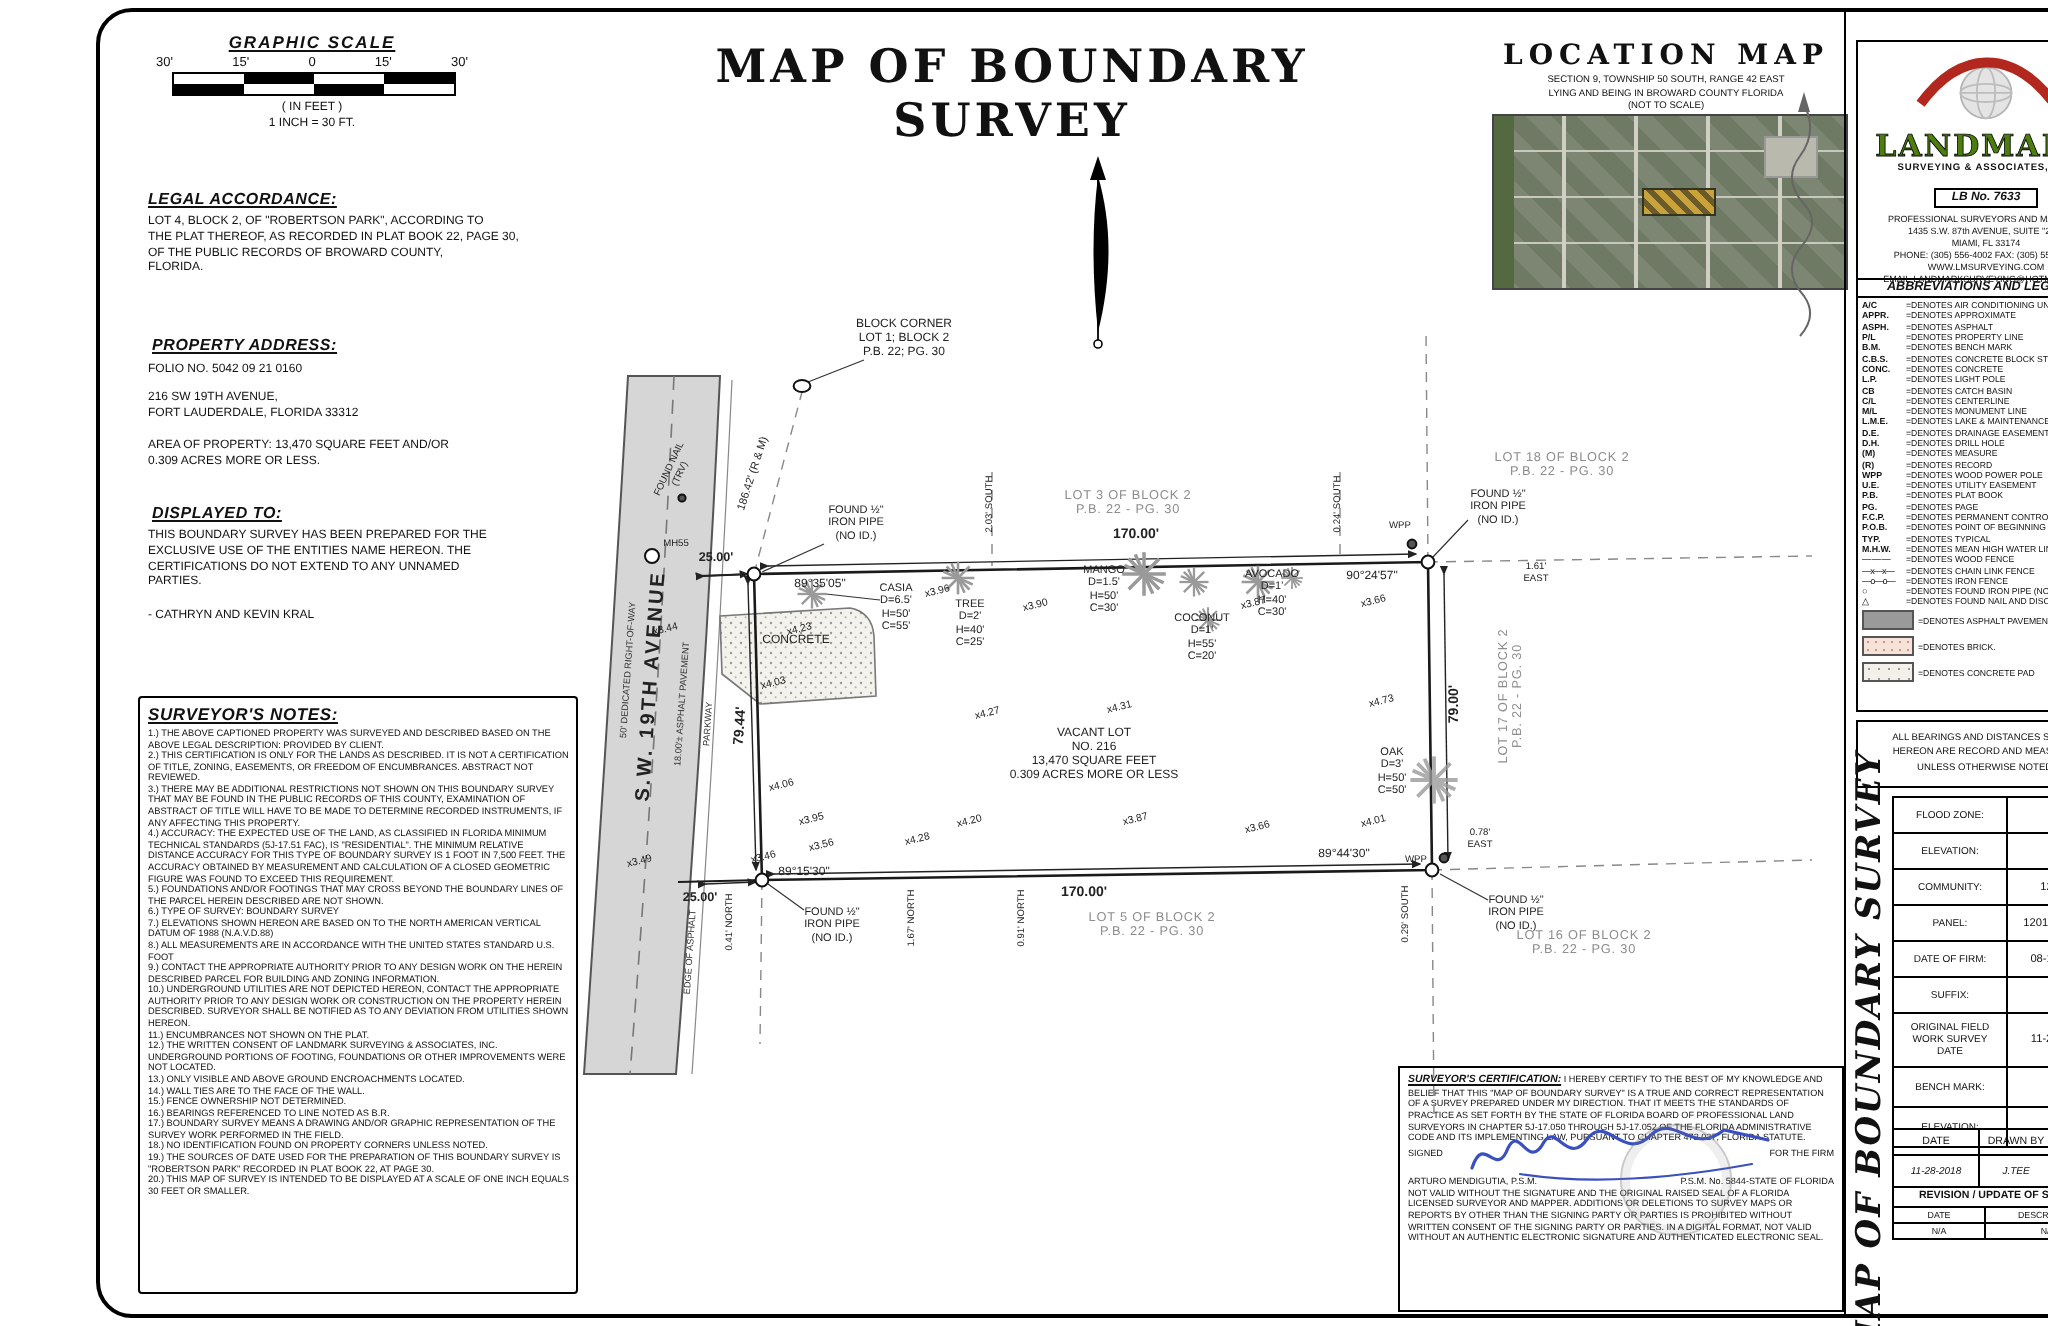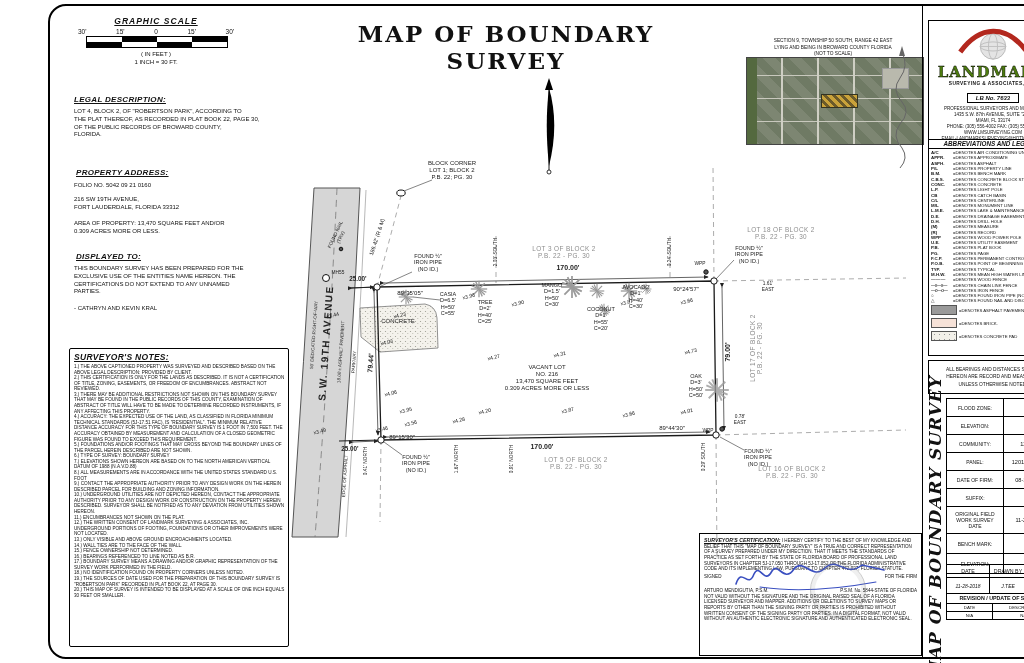--- a/index.html
+++ b/index.html
@@ -124,21 +124,21 @@
           <div class="gb"></div>
           <div class="gw"></div>
         </div>
     </div>
     <div class="gs-note" style="margin-top:2px;">( IN FEET )</div>
     <div class="gs-note">1 INCH = 30 FT.</div>
   </div>
 
   <div id="main-title" class="abs">MAP OF BOUNDARY SURVEY</div>
 
-  <div class="abs h" style="left:30px;top:95px;">LEGAL DESCRIPTION:</div>
+  <div class="abs h" style="left:30px;top:95px;">LEGAL ACCORDANCE:</div>
   <div class="abs t6 pre" style="left:30px;top:108px;width:220px;">LOT 4, BLOCK 2, OF "ROBERTSON PARK", ACCORDING TO
 THE PLAT THEREOF, AS RECORDED IN PLAT BOOK 22, PAGE 30,
 OF THE PUBLIC RECORDS OF BROWARD COUNTY,
 FLORIDA.</div>
 
   <div class="abs h" style="left:32px;top:168px;">PROPERTY ADDRESS:</div>
   <div class="abs t6" style="left:30px;top:182px;">FOLIO NO. 5042 09 21 0160</div>
   <div class="abs t6 pre" style="left:30px;top:196px;">216 SW 19TH AVENUE,
 FORT LAUDERDALE, FLORIDA 33312</div>
   <div class="abs t6 pre" style="left:30px;top:220px;width:220px;">AREA OF PROPERTY:  13,470 SQUARE FEET AND/OR
@@ -171,20 +171,21 @@
         <div class="note">14.) WALL TIES ARE TO THE FACE OF THE WALL.</div>
         <div class="note">15.) FENCE OWNERSHIP NOT DETERMINED.</div>
         <div class="note">16.) BEARINGS REFERENCED TO LINE NOTED AS B.R.</div>
         <div class="note">17.) BOUNDARY SURVEY MEANS A DRAWING AND/OR GRAPHIC REPRESENTATION OF THE SURVEY WORK PERFORMED IN THE FIELD.</div>
         <div class="note">18.) NO IDENTIFICATION FOUND ON PROPERTY CORNERS UNLESS NOTED.</div>
         <div class="note">19.) THE SOURCES OF DATE USED FOR THE PREPARATION OF THIS BOUNDARY SURVEY IS "ROBERTSON PARK" RECORDED IN PLAT BOOK 22, AT PAGE 30.</div>
         <div class="note">20.) THIS MAP OF SURVEY IS INTENDED TO BE DISPLAYED AT A SCALE OF ONE INCH EQUALS 30 FEET OR SMALLER.</div>
       </div>
   </div>
 
+  <div id="locmap-title" class="abs">LOCATION MAP</div>
   <div id="locmap-sub" class="abs">
     <div>SECTION 9, TOWNSHIP 50 SOUTH, RANGE 42 EAST</div>
     <div>LYING AND BEING IN BROWARD COUNTY FLORIDA</div>
     <div>(NOT TO SCALE)</div>
   </div>
   <div id="aerial" class="abs">
     <div id="aerial-bldg" class="abs"></div>
     <div id="aerial-parcel" class="abs"></div>
   </div>
 

